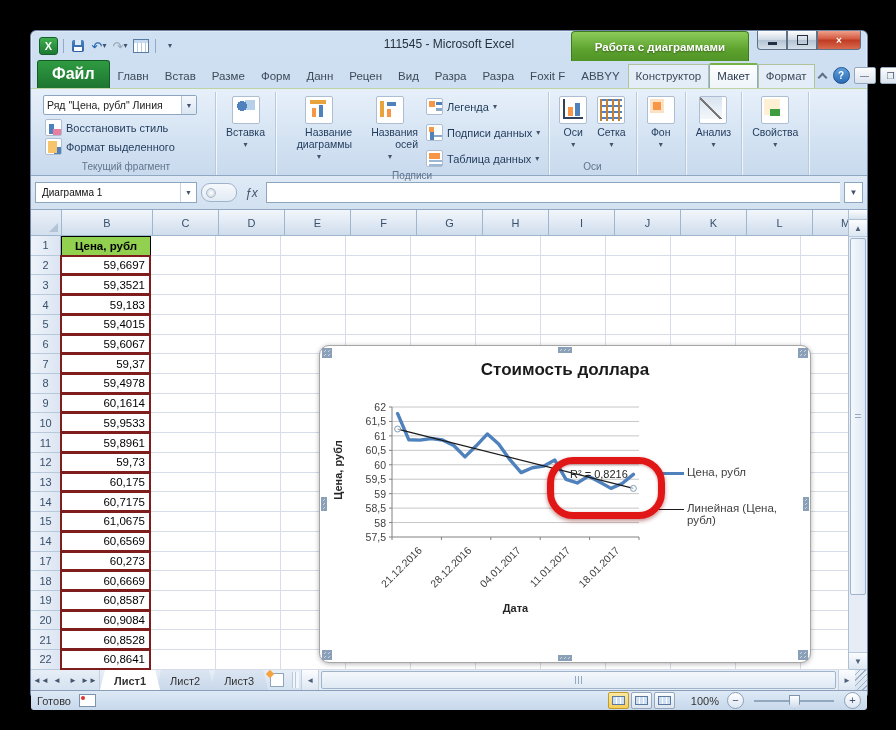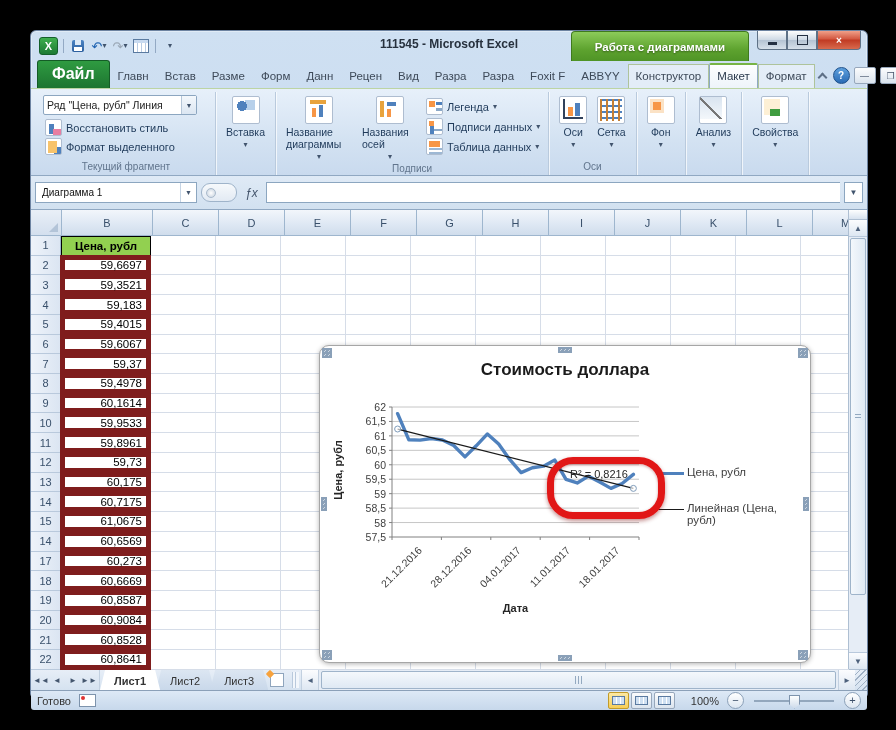--- a/index.html
+++ b/index.html
@@ -18,21 +18,21 @@
   .sep{width:1px;height:14px;background:#93a9c4;margin:0 2px;}
   .disk{width:12px;height:12px;background:linear-gradient(#4b84c4,#2c5f9e);border-radius:2px;position:relative;}
   .disk:before{content:"";position:absolute;left:3px;top:0;width:6px;height:5px;background:#dce9f7;}
   .disk:after{content:"";position:absolute;left:2px;bottom:1px;width:8px;height:4px;background:#fff;}
   .undo{color:#1f62b0;font-size:13px;line-height:1;}
   .redo{color:#9aa7b5;font-size:13px;line-height:1;}
   .tblico{width:14px;height:12px;border:1px solid #5a7aa0;background:
     linear-gradient(#c8daf0,#c8daf0) 0 0/14px 3px no-repeat,
     repeating-linear-gradient(90deg,#fff 0 3px,#b9cce4 3px 4px);}
   .caret{font-size:8px;color:#41546d;line-height:1;}
-  .title-text{position:absolute;left:0;right:0;top:6px;text-align:center;font-size:12px;color:#27313e;font-weight:bold;}
+  .title-text{position:absolute;left:0;right:0;top:6px;text-align:center;font-size:12px;color:#27313e;}
   .ctx-hdr{position:absolute;left:540px;top:0;width:176px;height:29px;border-radius:4px 4px 0 0;
     background:linear-gradient(#8ccb5a,#5ea32f 60%,#4f9426);border:1px solid #3f7a1d;border-bottom:none;
     color:#fff;font-size:11.5px;font-weight:bold;display:flex;align-items:center;justify-content:center;
     text-shadow:0 1px 2px rgba(0,0,0,.4);}
   .winbtns{position:absolute;right:6px;top:0;display:flex;}
   .wbtn{width:28px;height:18px;border:1px solid #5e7186;border-top:none;background:linear-gradient(#fdfdfd,#cdd8e4 50%,#b3c2d2 50%,#d6e0ea);
     display:flex;align-items:center;justify-content:center;font-size:10px;color:#243042;}
   .wbtn:first-child{border-radius:0 0 0 4px;}
   .wbtn.close{width:42px;background:linear-gradient(#f0a089,#d25740 45%,#c03a22 50%,#d86a4d);color:#fff;border-radius:0 0 4px 0;font-weight:bold;}
   .minbar{width:9px;height:3px;background:#243042;margin-top:6px;}
@@ -58,24 +58,24 @@
   
   .ribbon{height:83px;flex:none;background:linear-gradient(#e7f0fa,#d3e2f2 60%,#c9daee);
     border-top:1px solid #bcd4a4;border-bottom:1px solid #90a8c2;display:flex;padding:3px 0 0 6px;}
   .rgroup{display:flex;flex-direction:column;position:relative;padding:1px 6px 0;border-right:1px solid #b9cadd;box-shadow:1px 0 0 rgba(255,255,255,.7);}
   .glabel{margin-top:auto;text-align:center;font-size:10px;color:#60748c;padding:2px 0 3px;white-space:nowrap;}
   .combo{display:flex;width:152px;height:18px;background:#fff;border:1px solid #8ca6c0;border-radius:2px;align-items:center;margin:2px 0 3px;}
   .combo .cv{flex:1;font-size:10.5px;color:#222;padding:0 3px;white-space:nowrap;overflow:hidden;}
   .combo .cc{width:14px;height:100%;border-left:1px solid #b5c6d8;display:flex;align-items:center;justify-content:center;font-size:7px;color:#41546d;background:linear-gradient(#f4f8fc,#dbe6f2);}
   .sbtn{display:flex;align-items:center;gap:4px;font-size:11px;color:#1f3a5a;padding:1px 2px;white-space:nowrap;}
   .bigbtn{display:flex;flex-direction:column;align-items:center;justify-content:flex-start;font-size:10.5px;color:#1f3a5a;
-    text-align:left;padding:3px 4px 0;line-height:1.15;gap:2px;}
+    text-align:right;padding:3px 4px 0;line-height:1.15;gap:2px;}
   .bigbtn .caret{margin-top:1px;}
   .hstack{display:flex;gap:2px;}
-  .vstack{display:flex;flex-direction:column;justify-content:flex-start;gap:1px;padding-top:4px;}
+  .vstack{display:flex;flex-direction:column;justify-content:flex-start;gap:7px;padding-top:4px;}
 
   .ic{display:inline-block;width:17px;height:17px;background:#fff;border:1px solid #aebdd0;border-radius:2px;flex:none;background-repeat:no-repeat;}
   .ic.big{width:26px;height:26px;}
   .ic-ctitle{background-image:linear-gradient(#e8a33d,#e8a33d),linear-gradient(#f79646,#f79646),linear-gradient(#4f81bd,#4f81bd);
     background-size:16px 4px,4px 9px,4px 12px;background-position:4px 3px,6px 11px,13px 8px;}
   .ic-axt{background-image:linear-gradient(#e8a33d,#e8a33d),linear-gradient(#f79646,#f79646),linear-gradient(#4f81bd,#4f81bd);
     background-size:4px 16px,4px 8px,9px 4px;background-position:3px 4px,10px 12px,10px 5px;}
   .ic-legend{background-image:linear-gradient(#f79646,#f79646),linear-gradient(#4f81bd,#4f81bd),linear-gradient(#8aa8c8,#8aa8c8);
     background-size:6px 6px,6px 3px,6px 3px;background-position:2px 2px,9px 3px,9px 9px;}
   .ic-dlab{background-image:linear-gradient(#f79646,#f79646),linear-gradient(#4f81bd,#4f81bd),linear-gradient(#8aa8c8,#8aa8c8);
@@ -109,21 +109,21 @@
   .sheet-area{position:relative;flex:none;height:459px;background:#fff;}
   .colheads{display:flex;height:25px;width:818px;overflow:hidden;border-bottom:1px solid #9eb6ce;background:linear-gradient(#eef3fa,#d8e3f1);}
   .ch{flex:none;border-right:1px solid #9eb6ce;display:flex;align-items:center;justify-content:center;
     font-size:11px;color:#39506b;background:linear-gradient(#f2f6fb,#dde7f3 60%,#d0ddec);}
   .ch.corner{width:30px;background:linear-gradient(#e9eff7,#d3dfee);position:relative;}
   .ch.corner:before{content:"";position:absolute;right:3px;bottom:3px;border-left:9px solid transparent;border-bottom:9px solid #b3c4d8;}
   .grid{display:grid;grid-template-columns:30px 90px repeat(11,65px);grid-auto-rows:19.72px;width:818px;height:434px;overflow:hidden;background:#fff;}
   .rownum{border-right:1px solid #9eb6ce;border-bottom:1px solid #b9c9dc;background:linear-gradient(90deg,#eef3fa,#dbe5f2);
     font-size:11px;color:#39506b;display:flex;align-items:center;justify-content:center;}
   .cell{border-right:1px solid #d6dde8;border-bottom:1px solid #d6dde8;font-size:11.5px;display:flex;align-items:center;}
-  .cell.bval{border:5px solid #7f1d1d;margin:-1px 0 0 -1px;padding-right:4px;justify-content:flex-end;color:#000;z-index:1;}
+  .cell.bval{border:2px solid #7f1d1d;margin:-1px 0 0 -1px;padding-right:4px;justify-content:flex-end;color:#000;z-index:1;}
   .cell.b1{border:1px solid #000;background:#92d050;font-weight:bold;justify-content:center;color:#000;z-index:1;}
 
   
   .vscroll{position:absolute;top:0;right:0;width:18px;height:459px;background:#e6edf6;border-left:1px solid #aebfd2;display:flex;flex-direction:column;}
   .vsplit{height:9px;background:linear-gradient(#fdfefe,#d7e2ef);border-bottom:1px solid #aebfd2;}
   .sarrow{height:16px;display:flex;align-items:center;justify-content:center;font-size:8px;color:#4d617c;
     background:linear-gradient(#fbfcfe,#dde7f2);border-bottom:1px solid #b9c9dc;}
   .vthumb{height:355px;background:linear-gradient(90deg,#f4f8fc,#dfe9f4);border:1px solid #9fb4ca;border-radius:2px;margin:1px;position:relative;}
   .vthumb:after{content:"";position:absolute;left:4px;right:4px;top:50%;height:6px;margin-top:-3px;
     background:repeating-linear-gradient(#93a9c0 0 1px,transparent 1px 3px);}

